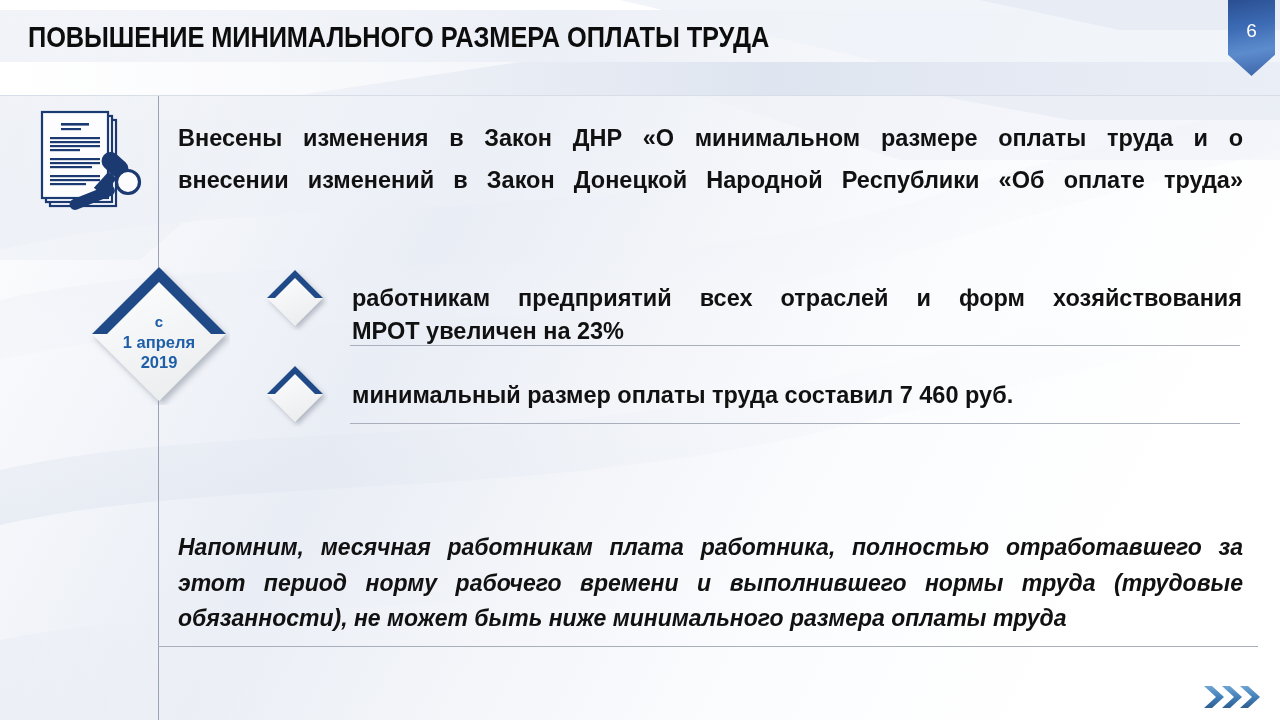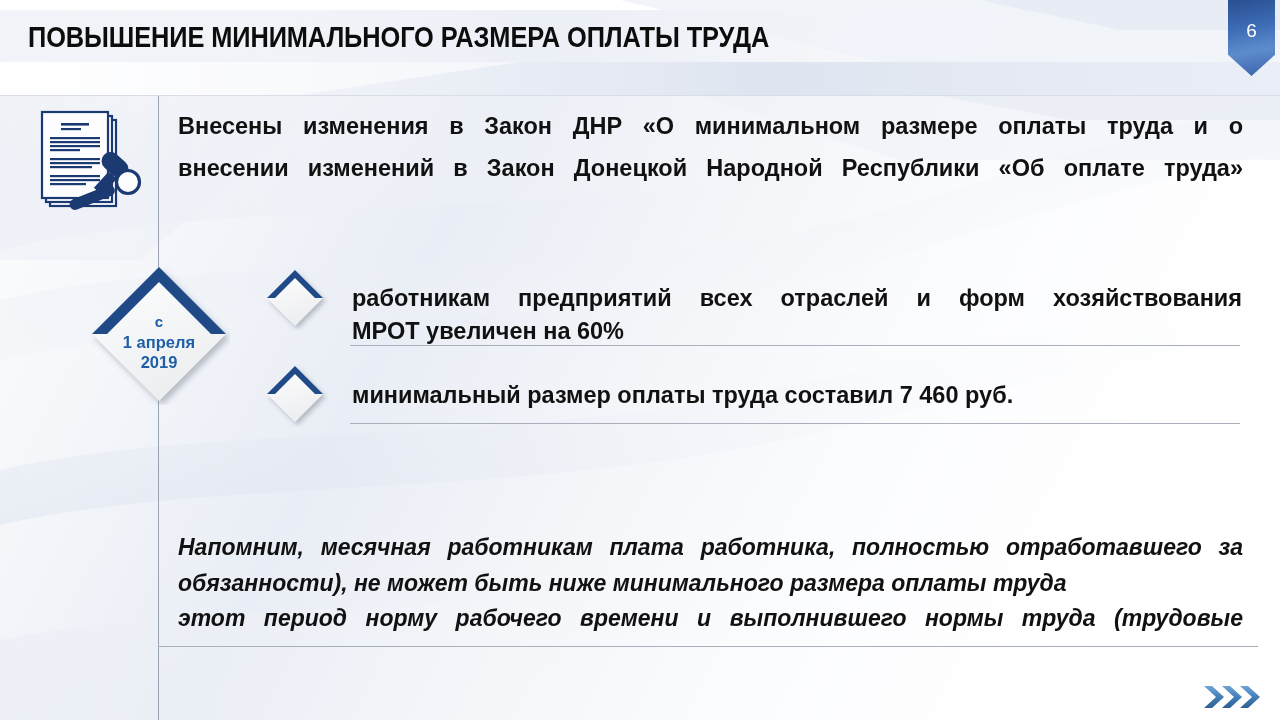--- a/index.html
+++ b/index.html
@@ -107,21 +107,21 @@
     top: 106px;
     width: 132px;
     height: 118px;
   }
   .doc-icon svg { display:block; width:132px; height:118px; }
 
   
   .lead-text {
     position: absolute;
     left: 178px;
-    top: 110px;
+    top: 122px;
     width: 1065px;
     font-size: 23.5px;
     font-weight: bold;
     color: #111111;
     line-height: 1.42;
     text-align: justify;
     text-align-last: justify;
     font-family: "Liberation Sans Narrow", "Liberation Sans", sans-serif;
     letter-spacing: 0px;
   }
@@ -350,31 +350,31 @@
     <svg viewBox="0 0 64 64" xmlns="http://www.w3.org/2000/svg">
       <g filter="url(#bdsh)">
         <polygon points="31,3 59,31 31,59 3,31" fill="url(#bdfill)"></polygon>
       </g>
       <polygon points="31,3 59,31 51,31 31,11 11,31 3,31" fill="#1f4a87"></polygon>
     </svg>
   </div>
 
   <div class="bullet-text t1">
     <div class="row-a">работникам предприятий всех отраслей и форм хозяйствования</div>
-    <div class="row-b">МРОТ увеличен на 60%</div>
+    <div class="row-b">МРОТ увеличен на 23%</div>
   </div>
 
   <div class="bullet-text t2">
     <div>минимальный размер оплаты труда составил 7 460 руб.</div>
   </div>
 
   <div class="note-text">
     <span class="nl">Напомним, месячная работникам плата работника, полностью отработавшего за</span>
+    <span class="nl">этот период норму рабочего времени и выполнившего нормы труда (трудовые</span>
     <span class="nl last">обязанности), не может быть ниже минимального размера оплаты труда</span>
-    <span class="nl">этот период норму рабочего времени и выполнившего нормы труда (трудовые</span>
   </div>
 
   <div class="chevrons">
     <svg viewBox="0 0 62 28" xmlns="http://www.w3.org/2000/svg">
       <defs>
         <linearGradient id="cvg" x1="0" y1="0" x2="0" y2="1">
           <stop offset="0%" stop-color="#6fa5d4"></stop>
           <stop offset="55%" stop-color="#3f7cb5"></stop>
           <stop offset="100%" stop-color="#2f5f92"></stop>
         </linearGradient>

